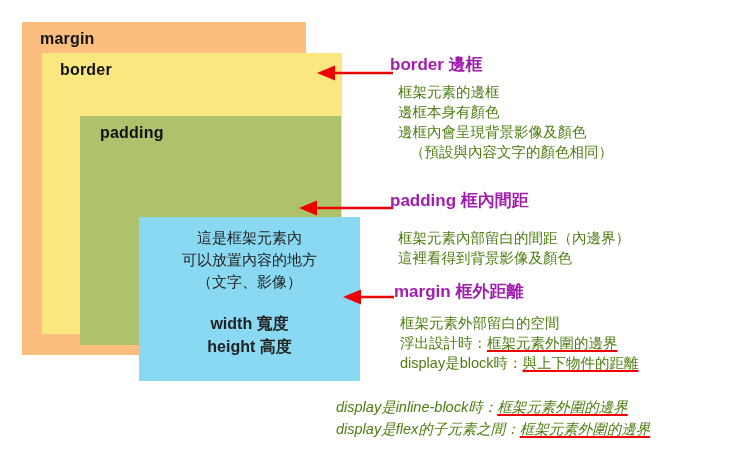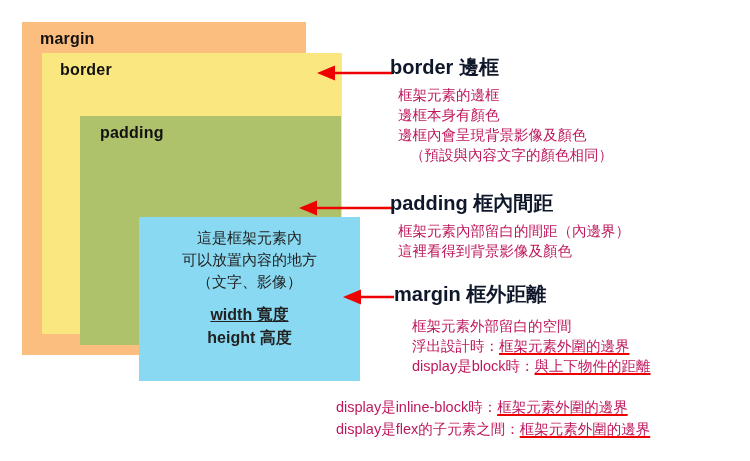--- a/index.html
+++ b/index.html
@@ -92,79 +92,78 @@
     padding-top: 10px;
   }
   .content-line {
     font-size: 15px;
     line-height: 22px;
     color: #222222;
     text-align: center;
     white-space: nowrap;
   }
   .content-line.spaced {
-    margin-top: 10px;
-    text-decoration: underline;
+    margin-top: 19px;
   }
   .content-line.bold {
     font-weight: bold;
     font-size: 16px;
     line-height: 23px;
   }
 
   
   .arrow {
     position: absolute;
   }
 
   
   .callout {
     position: absolute;
   }
   .callout-title {
-    color: #0f172a;
+    color: #a21caf;
     font-weight: bold;
-    font-size: 20px;
+    font-size: 17px;
     line-height: 1.1;
     white-space: nowrap;
   }
   .callout-body {
     margin-top: 6px;
   }
   .body-line {
     font-size: 14.5px;
     line-height: 20px;
-    color: #be185d;
+    color: #4d7c0f;
     white-space: nowrap;
   }
   .body-line.indent {
     padding-left: 12px;
   }
   .u {
     text-decoration: underline;
     text-decoration-color: #ee0000;
     text-decoration-thickness: 1.6px;
     text-underline-offset: 2px;
   }
 
   #callout-border { left: 390px; top: 56px; }
   #callout-border .callout-body { margin-left: 8px; margin-top: 7px; }
 
   #callout-padding { left: 390px; top: 192px; }
-  #callout-padding .callout-body { margin-left: 8px; margin-top: 7px; }
+  #callout-padding .callout-body { margin-left: 8px; margin-top: 17px; }
 
   #callout-margin { left: 394px; top: 283px; }
-  #callout-margin .callout-body { margin-left: 18px; margin-top: 11px; }
+  #callout-margin .callout-body { margin-left: 6px; margin-top: 11px; }
 
   #footer-notes {
     position: absolute;
     left: 336px;
     top: 396px;
   }
-  #footer-notes .body-line { line-height: 22px; }
+  #footer-notes .body-line { line-height: 22px; font-style: italic; }
 </style>
 </head>
 <body>
 
 <div id="box-diagram">
 
   <div class="layer" id="margin-layer">
     <span class="layer-label" id="margin-label">margin</span>
 
     <div class="layer" id="border-layer">

